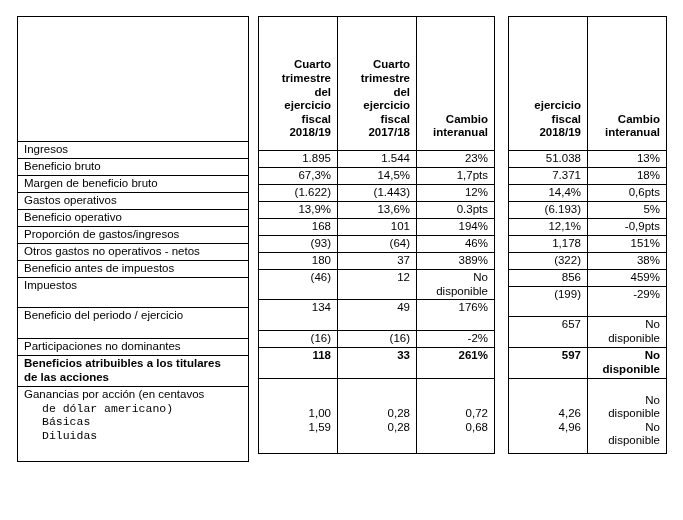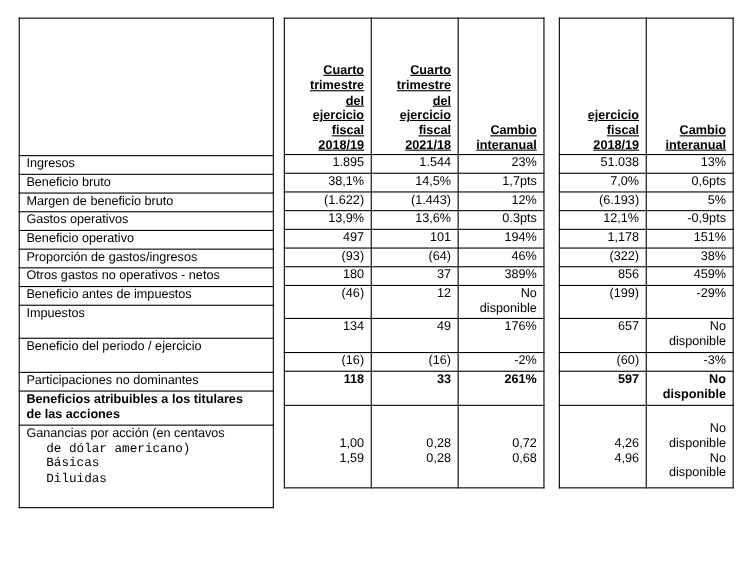--- a/index.html
+++ b/index.html
@@ -74,22 +74,21 @@
   }
   .block.data td {
     text-align: right;
     padding-right: 6px;
     padding-left: 4px;
   }
   .block.data td.head {
     font-weight: bold;
     height: 122px;
     vertical-align: bottom;
-    padding-bottom: 0;
-    text-decoration: underline;
+    padding-bottom: 10px;
   }
   .hd-line {
     display: block;
   }
 
   
   .r-std    { height: 17px; }
   .r-two    { height: 30px; }   
   .r-period { height: 31px; }
   .r-attrib { height: 31px; font-weight: bold; }
@@ -196,41 +195,41 @@
             <span class="hd-line">ejercicio</span>
             <span class="hd-line">fiscal</span>
             <span class="hd-line">2018/19</span>
           </td>
         <td class="head">
             <span class="hd-line">Cuarto</span>
             <span class="hd-line">trimestre</span>
             <span class="hd-line">del</span>
             <span class="hd-line">ejercicio</span>
             <span class="hd-line">fiscal</span>
-            <span class="hd-line">2021/18</span>
+            <span class="hd-line">2017/18</span>
           </td>
         <td class="head">
             <span class="hd-line">Cambio</span>
             <span class="hd-line">interanual</span>
           </td>
       </tr>
       <tr class="r-std">
         <td>
             <span class="hd-line">1.895</span>
           </td>
         <td>
             <span class="hd-line">1.544</span>
           </td>
         <td>
             <span class="hd-line">23%</span>
           </td>
       </tr>
       <tr class="r-std">
         <td>
-            <span class="hd-line">38,1%</span>
+            <span class="hd-line">67,3%</span>
           </td>
         <td>
             <span class="hd-line">14,5%</span>
           </td>
         <td>
             <span class="hd-line">1,7pts</span>
           </td>
       </tr>
       <tr class="r-std">
         <td>
@@ -249,21 +248,21 @@
           </td>
         <td>
             <span class="hd-line">13,6%</span>
           </td>
         <td>
             <span class="hd-line">0.3pts</span>
           </td>
       </tr>
       <tr class="r-std">
         <td>
-            <span class="hd-line">497</span>
+            <span class="hd-line">168</span>
           </td>
         <td>
             <span class="hd-line">101</span>
           </td>
         <td>
             <span class="hd-line">194%</span>
           </td>
       </tr>
       <tr class="r-std">
         <td>
@@ -371,21 +370,29 @@
       <tr class="r-std">
         <td>
             <span class="hd-line">51.038</span>
           </td>
         <td>
             <span class="hd-line">13%</span>
           </td>
       </tr>
       <tr class="r-std">
         <td>
-            <span class="hd-line">7,0%</span>
+            <span class="hd-line">7.371</span>
+          </td>
+        <td>
+            <span class="hd-line">18%</span>
+          </td>
+      </tr>
+      <tr class="r-std">
+        <td>
+            <span class="hd-line">14,4%</span>
           </td>
         <td>
             <span class="hd-line">0,6pts</span>
           </td>
       </tr>
       <tr class="r-std">
         <td>
             <span class="hd-line">(6.193)</span>
           </td>
         <td>
@@ -431,28 +438,20 @@
         <td>
             <span class="hd-line">-29%</span>
           </td>
       </tr>
       <tr class="r-period">
         <td>
             <span class="hd-line">657</span>
           </td>
         <td>
             <span class="hd-line">No disponible</span>
-          </td>
-      </tr>
-      <tr class="r-std">
-        <td>
-            <span class="hd-line">(60)</span>
-          </td>
-        <td>
-            <span class="hd-line">-3%</span>
           </td>
       </tr>
       <tr class="r-attrib">
         <td>
             <span class="hd-line">597</span>
           </td>
         <td>
             <span class="hd-line">No disponible</span>
           </td>
       </tr>

